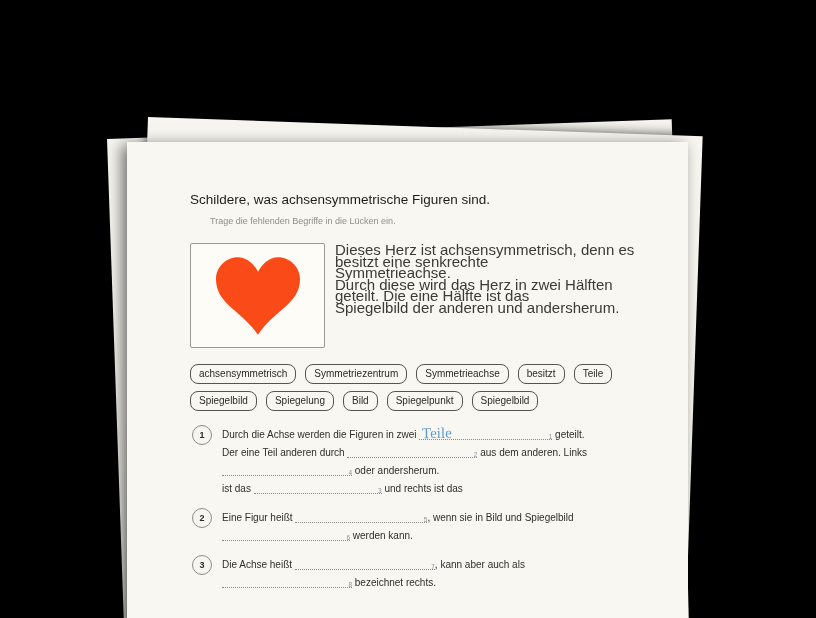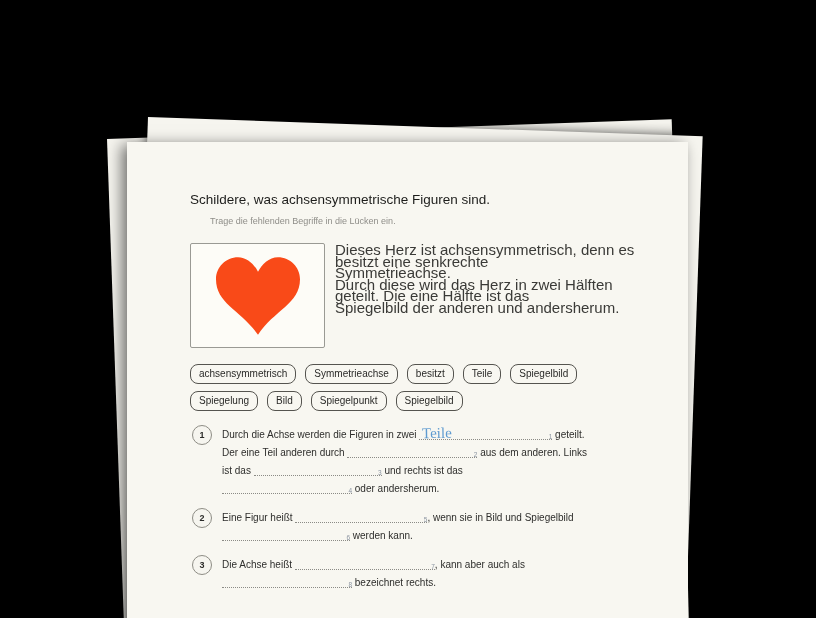--- a/index.html
+++ b/index.html
@@ -77,38 +77,39 @@
     </svg>
   </div>
 
   <div class="figure-caption">Dieses Herz ist achsensymmetrisch, denn es besitzt eine senkrechte
 Symmetrieachse.
 Durch diese wird das Herz in zwei Hälften geteilt. Die eine Hälfte ist das
 Spiegelbild der anderen und andersherum.</div>
 
   <div class="word-bank">
       <button class="chip">achsensymmetrisch</button>
+      <button class="chip">Symmetriezentrum</button>
       <button class="chip">Symmetrieachse</button>
       <button class="chip">besitzt</button>
       <button class="chip">Teile</button>
       <button class="chip">Spiegelbild</button>
       <button class="chip">Spiegelung</button>
       <button class="chip">Bild</button>
       <button class="chip">Spiegelpunkt</button>
       <button class="chip">Spiegelbild</button>
     </div>
 
   <div class="questions">
       <div class="question">
         <div class="qnum">1</div>
         <div class="qbody">
           <div class="qline"><span>Durch die Achse werden die Figuren in zwei</span> <span class="blank" style="width: 133px;"><span class="answer" style="color: rgb(95, 155, 208);">Teile</span><span class="num">1</span></span> <span>geteilt.</span> </div>
           <div class="qline"><span>Der eine Teil anderen durch</span> <span class="blank" style="width: 130px;"><span class="num">2</span></span> <span>aus dem anderen. Links</span> </div>
+          <div class="qline"><span class="blank" style="width: 130px;"><span class="num">4</span></span> <span>oder andersherum.</span> </div>
           <div class="qline"><span>ist das</span> <span class="blank" style="width: 128px;"><span class="num">3</span></span> <span>und rechts ist das</span> </div>
-          <div class="qline"><span class="blank" style="width: 130px;"><span class="num">4</span></span> <span>oder andersherum.</span> </div>
         </div>
       </div>
       <div class="question">
         <div class="qnum">2</div>
         <div class="qbody">
           <div class="qline"><span>Eine Figur heißt</span> <span class="blank" style="width: 132px;"><span class="num">5</span></span><span>, wenn sie in Bild und Spiegelbild</span> </div>
           <div class="qline"><span class="blank" style="width: 128px;"><span class="num">6</span></span> <span>werden kann.</span> </div>
         </div>
       </div>
       <div class="question">

